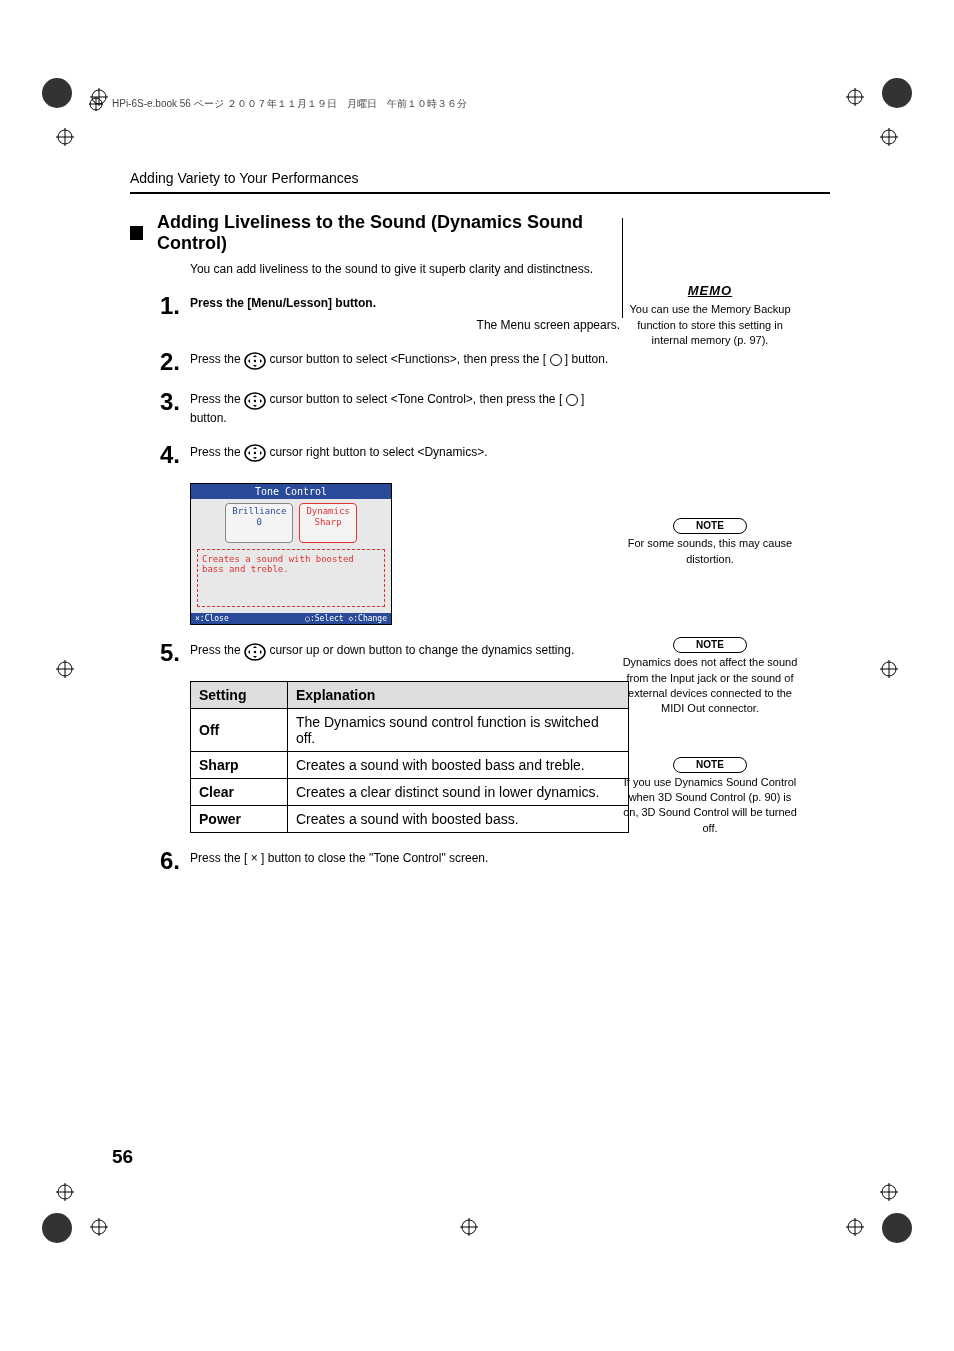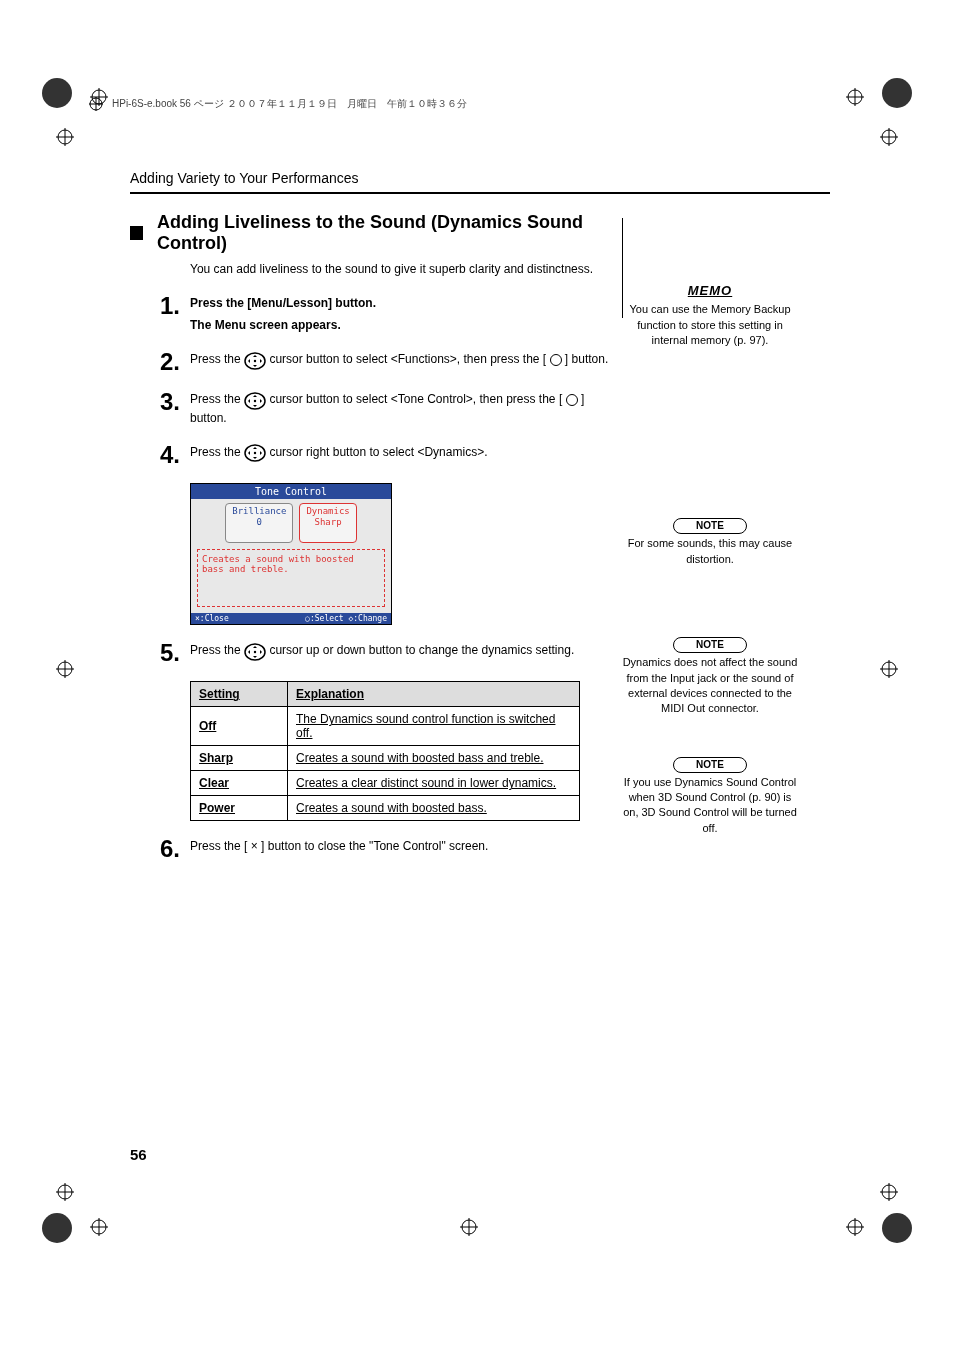--- a/index.html
+++ b/index.html
@@ -89,22 +89,23 @@
   }
   .step-body {
     flex: 1;
     font-size: 12px;
     line-height: 1.5;
   }
   .step-body .bold {
     font-weight: 700;
   }
   .step-body .sub {
-    font-weight: 700;
+    font-weight: 400;
     margin-top: 4px;
+    text-align: right;
   }
   .cursor-icon {
     display: inline-block;
     width: 22px;
     height: 18px;
     vertical-align: middle;
   }
   .cursor-icon svg { vertical-align: middle; }
   .circle-sym {
     display: inline-block;
@@ -168,24 +169,23 @@
     display: flex;
     justify-content: space-between;
     background: #2a4a9a;
     color: #fff;
     font-size: 8px;
     padding: 1px 4px;
   }
   .lcd .lcd-foot span { white-space: nowrap; }
   table.settings {
     border-collapse: collapse;
-    width: 390px;
+    width: 439px;
     margin: 8px 0 16px 60px;
-    font-size: 12px;
-    text-decoration: underline;
+    font-size: 14px;
   }
   table.settings th, table.settings td {
     border: 1px solid #000;
     padding: 5px 8px;
     text-align: left;
   }
   table.settings th {
     background: #ddd;
     font-weight: 700;
   }
@@ -217,24 +217,24 @@
   .divider-v {
     position: absolute;
     left: 622px;
     top: 218px;
     width: 1px;
     height: 100px;
     background: #000;
   }
   .page-num {
     position: absolute;
-    left: 130px;
+    left: 112px;
     top: 1146px;
     font-weight: 700;
-    font-size: 15px;
+    font-size: 19px;
   }
 </style>
 </head>
 <body>
 
 <div class="corner-circle" style="left:42px; top:78px;"></div>
 <div class="corner-circle" style="right:42px; top:78px;"></div>
 <div class="corner-circle" style="left:42px; bottom:108px;"></div>
 <div class="corner-circle" style="right:42px; bottom:108px;"></div>
 

